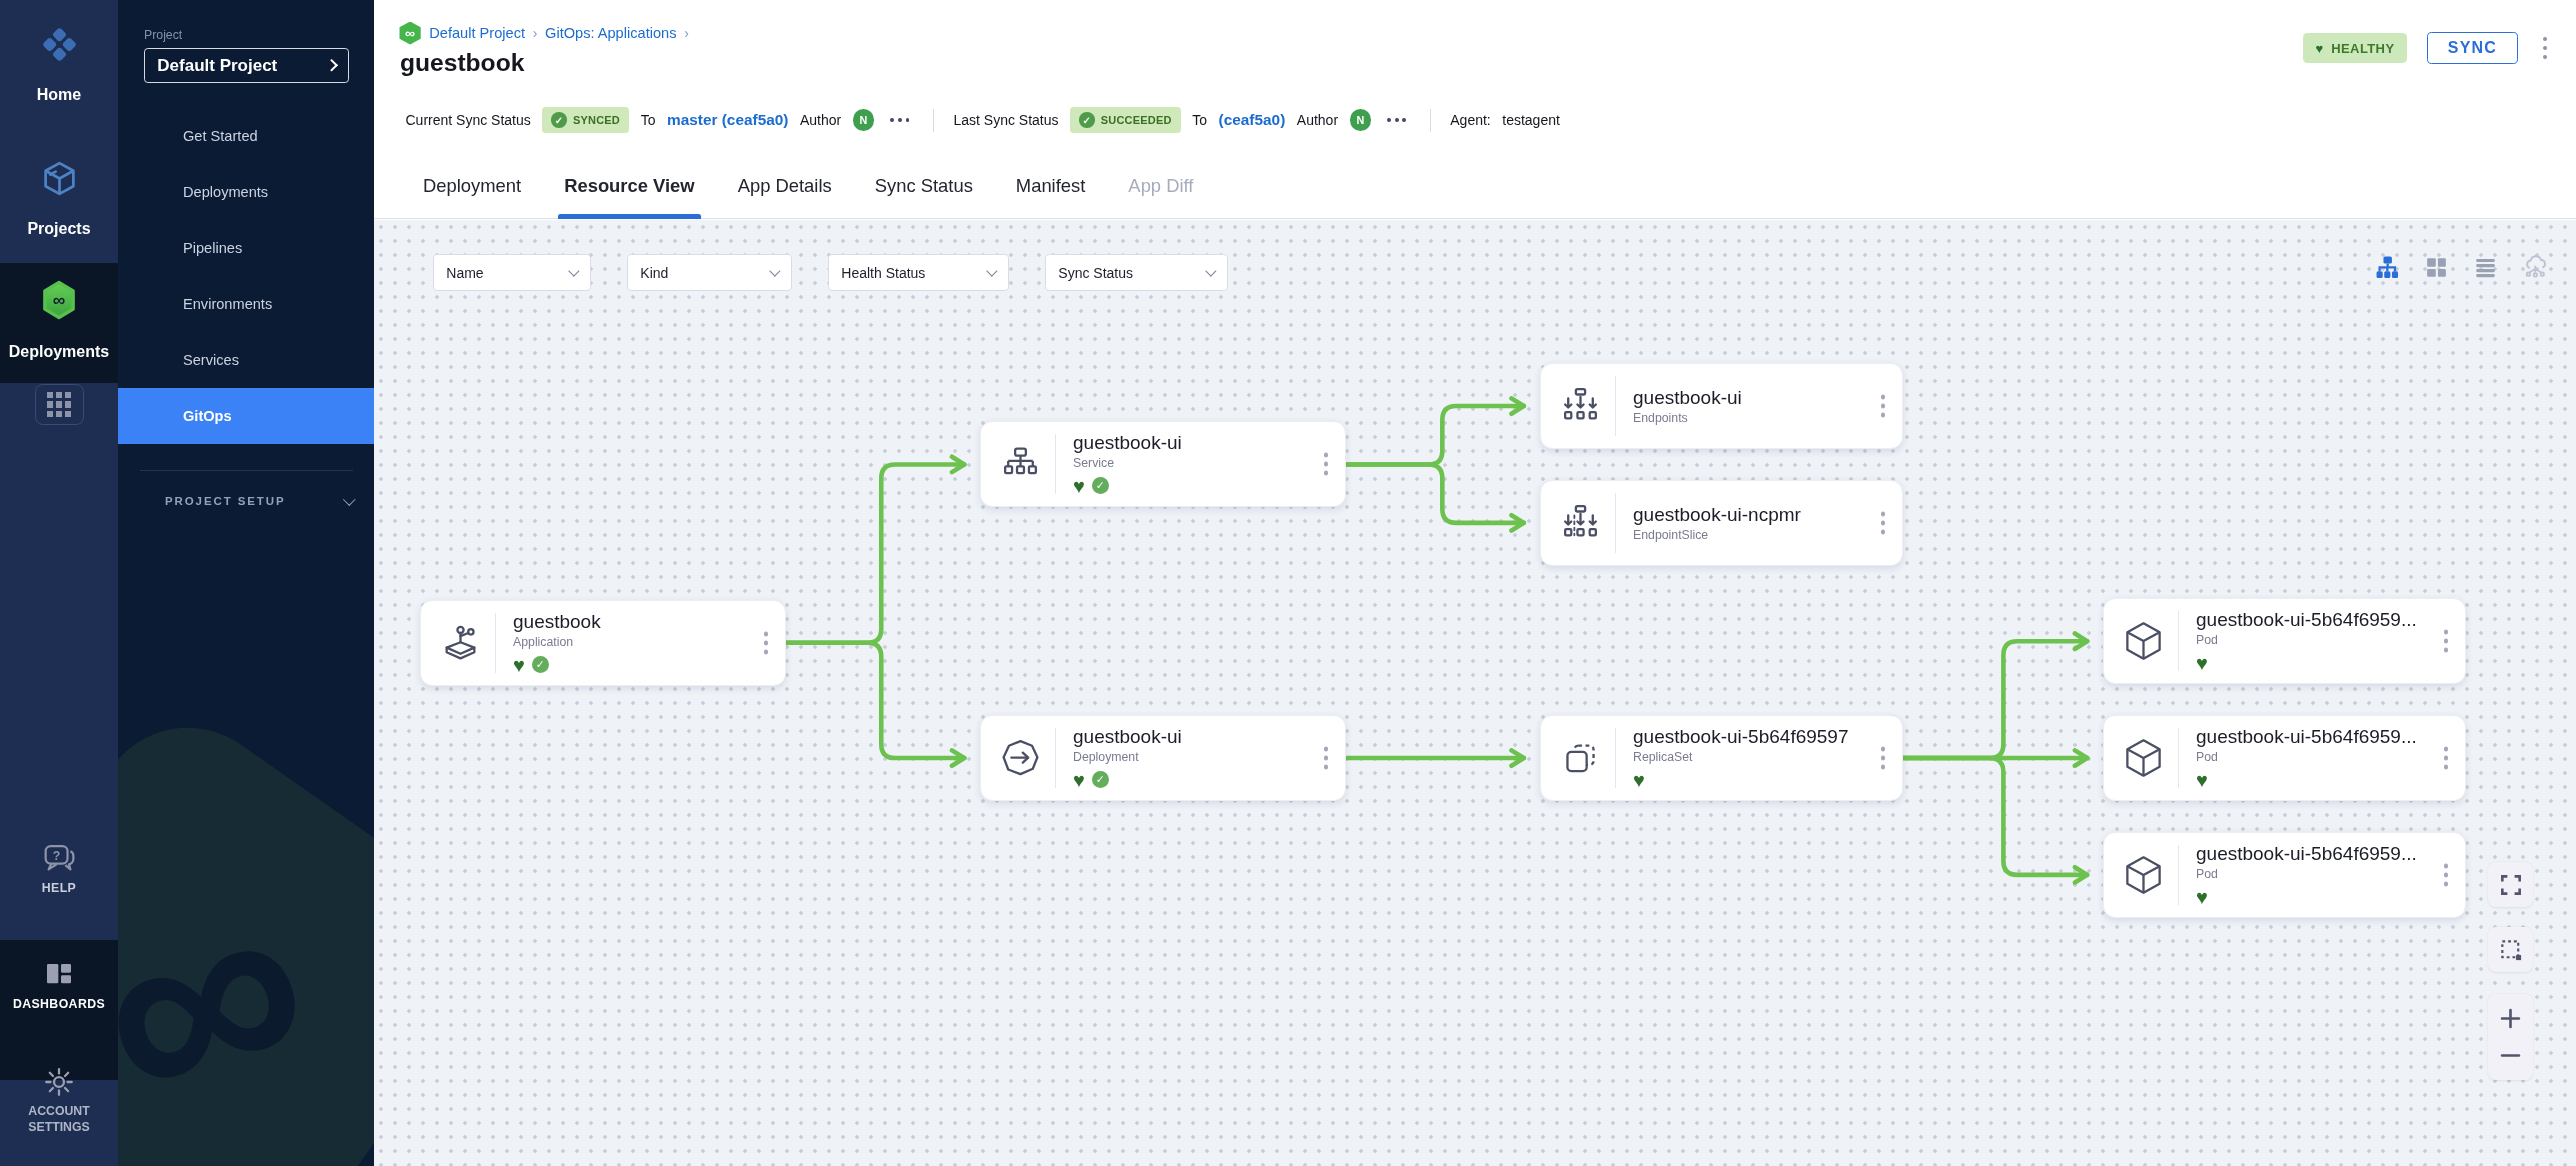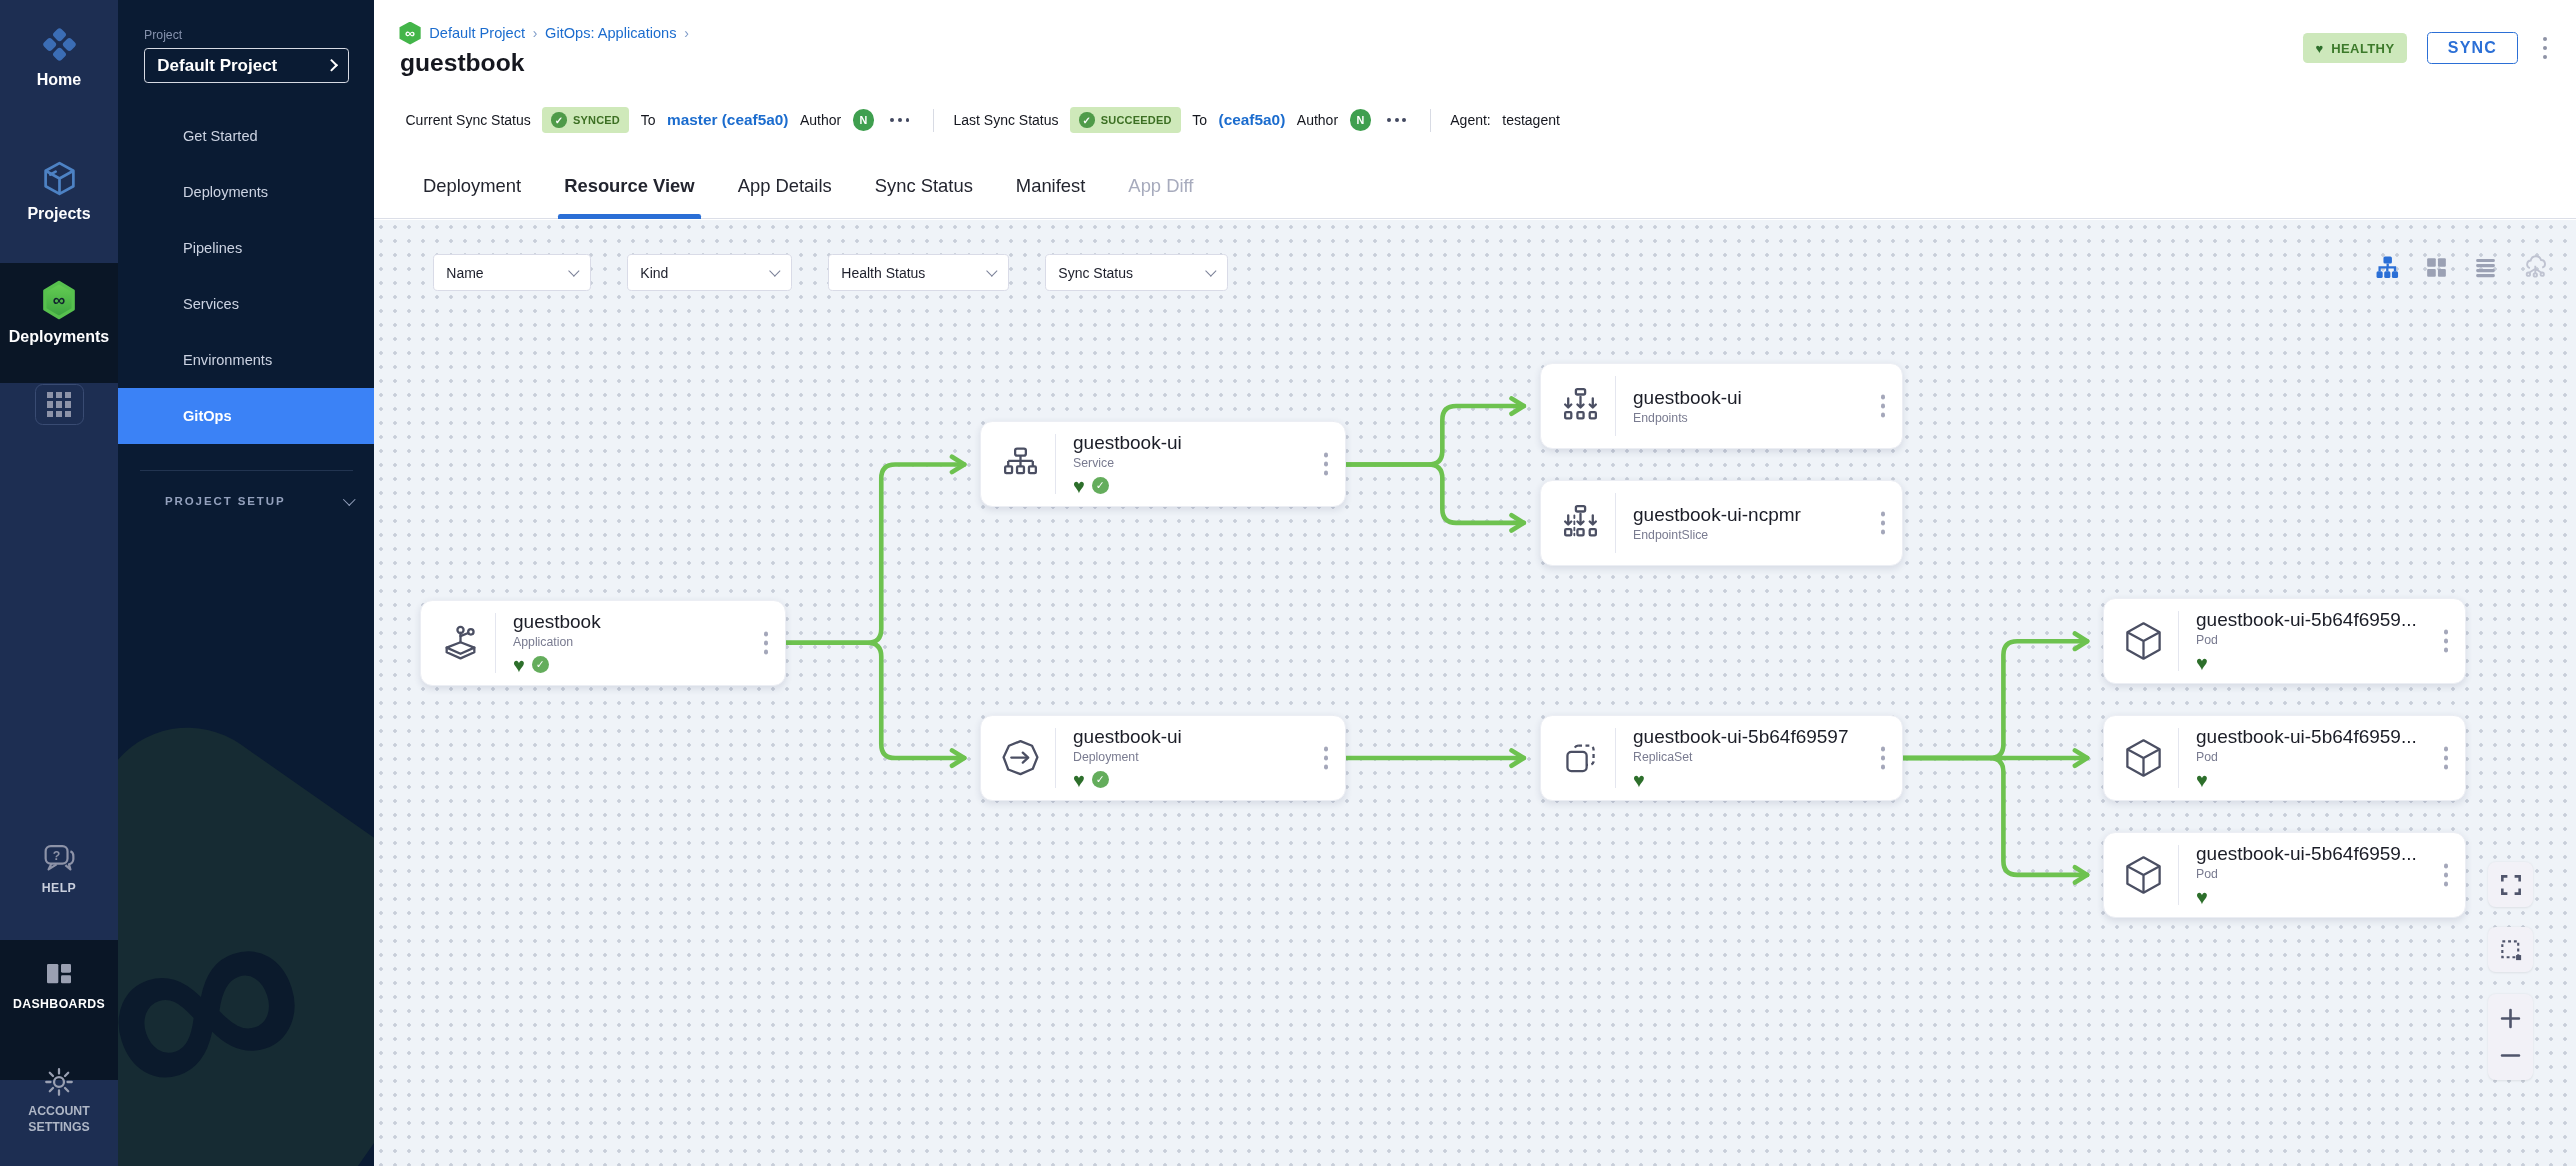--- a/index.html
+++ b/index.html
@@ -4,21 +4,21 @@
 <style>
   * { margin:0; padding:0; box-sizing:border-box; }
   html,body { width:2576px; height:1167px; overflow:hidden; background:#fff;
               font-family:"Liberation Sans", sans-serif; }
   .app { display:flex; width:2576px; height:1167px; }
 
   
   .rail { position:relative; width:118px; flex:none; background:#1d2e52; }
   .rail-item { position:absolute; left:0; width:118px; text-align:center; color:#f0f3fa; }
   .rail-item .ric { display:flex; justify-content:center; }
-  .rail-label { margin-top:8px; font-size:16px; font-weight:600; color:#fdfdfe; }
+  .rail-label { margin-top:23px; font-size:16px; font-weight:600; color:#fdfdfe; }
   .rail-label-sm { margin-top:5.4px; font-size:12.3px; font-weight:700; color:#c9cfdd; letter-spacing:0.4px; }
   .rail-active { background:#0a1626; }
   #rail-home { top:26px; }
   #rail-projects { top:160px; }
   #rail-deployments { top:263px; height:120px; padding-top:17px; }
   #rail-apps { top:384px; }
   .apps-btn { display:inline-flex; align-items:center; justify-content:center; width:49px; height:41px;
               border:1.5px solid #394b72; border-radius:7.7px; }
   .apps-grid { display:grid; grid-template-columns:repeat(3,6.1px); gap:3.1px; }
   .apps-grid i { width:6.1px; height:6.1px; background:#8d93a8; }
@@ -227,22 +227,22 @@
   <nav class="projnav">
     <div class="pn-label">Project</div>
     <div class="pn-select">
       <span>Default Project</span>
       <span class="chev-r"></span>
     </div>
     <div class="pn-items">
       <div class="pn-item">Get Started</div>
       <div class="pn-item">Deployments</div>
       <div class="pn-item">Pipelines</div>
+      <div class="pn-item">Environments</div>
       <div class="pn-item">Services</div>
-      <div class="pn-item">Environments</div>
       <div class="pn-item active">GitOps</div>
     </div>
     <div class="pn-divider"></div>
     <div class="pn-setup">
       <span>PROJECT SETUP</span>
       <span class="chev-d"></span>
     </div>
     <div class="wm-shape"></div>
     <div class="wm-inf">∞</div>
   </nav>

